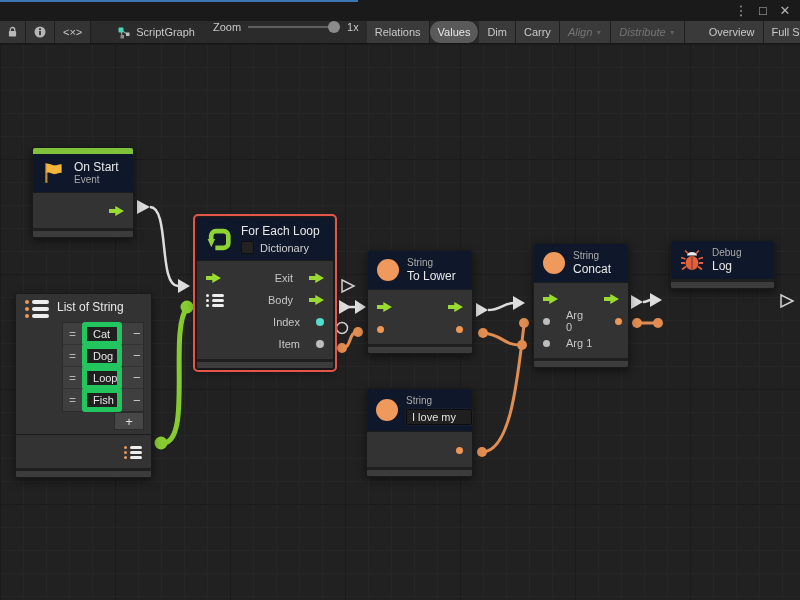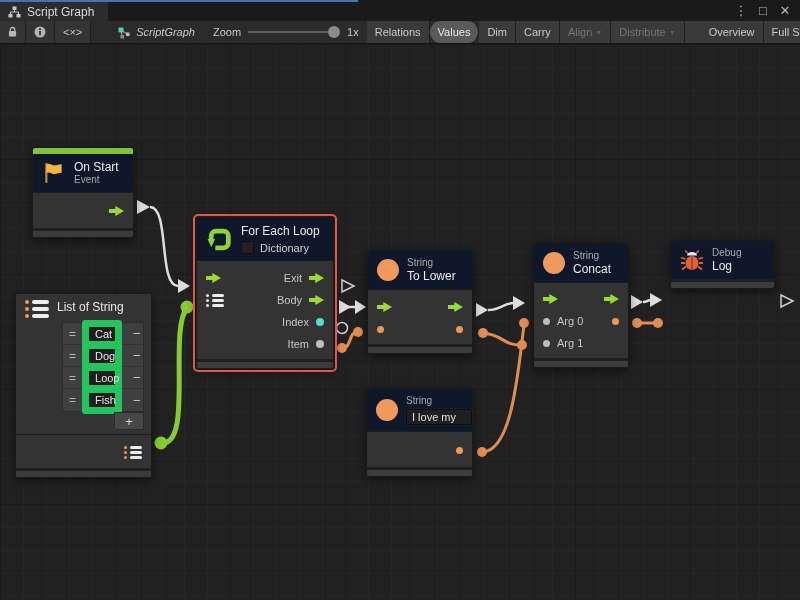--- a/index.html
+++ b/index.html
@@ -16,25 +16,25 @@
   .win-controls span { font-size:13px; width:18px; text-align:center; cursor:default; }
 
   
   .toolbar { height:23px; background:#2b2b2b; border-bottom:1px solid #161616;
              display:flex; align-items:stretch; font-size:11px; color:#c9c9c9; }
   .tseg { display:flex; align-items:center; padding:0 8px; border-right:1px solid #1e1e1e; background:#343434; }
   .tseg.icon-btn { justify-content:center; }
   .tbtn { display:flex; align-items:center; gap:3px; padding:0 8px; border-right:1px solid #1e1e1e;
           background:#3a3a3a; white-space:nowrap; }
   .tbtn.active { background:#5a5a5a; color:#e8e8e8;border-radius:11px; }
-  .tbtn.disabled { color:#757575; }
+  .tbtn.disabled { color:#757575;font-style:italic; }
   .tbtn .dd { font-size:7px; color:#8a8a8a; }
   .tbtn.disabled .dd { color:#616161; }
-  .graph-chip { display:flex; align-items:center; gap:5px; padding:8px 10px;font-style:italic; }
-  .zoom-wrap { display:flex; align-items:center; gap:7px; padding:0 8px; }
+  .graph-chip { display:flex; align-items:center; gap:5px; padding:8px 10px; }
+  .zoom-wrap { display:flex; align-items:flex-start; gap:7px; padding:0 8px; }
   .slider { position:relative; width:92px; height:12px; }
   .slider .track { position:absolute; left:0; right:0; top:5px; height:2px; background:#5f5f5f; }
   .slider .handle { position:absolute; right:0; top:0; width:12px; height:12px; border-radius:50%; background:#8b8b8b; }
   .spacer { flex:1; border-right:none; }
   .code-glyph { letter-spacing:0; font-size:11px; color:#c9c9c9; }
 
   
   .graph { position:absolute; left:0; top:44px; width:800px; height:556px; overflow:hidden;
     background-color:#212121;
     background-image:
@@ -47,21 +47,21 @@
 
   
   .node { position:absolute; background:#333333; border:1px solid #1a1a1a; border-radius:2px;
           box-shadow:0 3px 8px rgba(0,0,0,.5); color:#e3e3e3; }
   .node.selected { outline:2px solid #e25749; outline-offset:1px; }
   .node-head { background:#0f172a; display:flex; align-items:center; gap:8px; padding:6px 9px; border-radius:2px 2px 0 0; }
   .node-title { font-size:12px; color:#e8e8e8; line-height:14px; }
   .node-sub { font-size:10px; color:#a9a9a9; line-height:12px; }
   .node-body { border-top:1px solid #1c1c1c; padding:5px 0 4px 0; }
   .node-foot { height:9px; background:#3c3c3c; border-top:3px solid #1f1f1f; border-radius:0 0 2px 2px; }
-  .prow { display:flex; align-items:center; gap:7px; height:22px; padding:0 9px; font-size:11px; color:#c6c6c6; }
+  .prow { display:flex; align-items:center; gap:16px; height:22px; padding:0 9px; font-size:11px; color:#c6c6c6; }
   .plabel-r { margin-left:auto; }
   .flex1 { flex:1; }
 
   .flow-arrow { width:15px; height:11px; background:#9adb33; flex:none;
     clip-path:polygon(0 32%,42% 32%,42% 5%,100% 50%,42% 95%,42% 68%,0 68%); }
   .dot { border-radius:50%; flex:none; }
   .dot.d8 { width:8px; height:8px; }
   .dot.d7 { width:7px; height:7px; }
   .dot.orange { background:#ee9755; }
   .dot.gray { background:#bdbdbd; }
@@ -82,21 +82,21 @@
   .cbrow { display:flex; align-items:center; gap:6px; margin-top:3px; font-size:11px; color:#d2d2d2; }
 
   .text-field { background:#1f1f1f; border:1px solid #0c0c0c; box-shadow:inset 0 0 0 1px #4a4a4a00;
     outline:1px solid #4f4f4f22; border-radius:2px; padding:1px 5px; font-size:11px; color:#e2e2e2;
     margin-top:2px; min-width:66px; }
 
   
   .list-editor { margin:2px 7px 0 46px; background:#3f3f3f; border:1px solid #2a2a2a; }
   .lrow { display:flex; align-items:center; gap:6px; height:22px; padding:0 6px; border-bottom:1px solid #333; }
   .lrow .handle { color:#b5b5b5; font-size:12px; }
-  .lrow .val { background:#1f1f1f; border:7px solid #22c55e; border-radius:3px; padding:1px 6px;
+  .lrow .val { background:#1f1f1f; border:5px solid #22c55e; border-radius:3px; padding:1px 6px;
                font-size:11px; color:#e6e6e6; min-width:40px; }
   .lrow .minus { margin-left:auto; color:#cfcfcf; font-size:13px; padding:0 5px; }
   .plus-row { display:flex; justify-content:flex-end; height:18px; margin:0 7px 4px 46px; }
   .plus-btn { width:30px; background:#474747; border:1px solid #2a2a2a; color:#dcdcdc; font-size:13px;
               display:flex; align-items:center; justify-content:center; }
 
   
   #node-onstart { left:32px; top:103px; width:102px; }
   #strip-green { height:6px; background:#80c13c; border-radius:2px 2px 0 0; }
   #node-list   { left:15px; top:249px; width:137px; }
@@ -109,29 +109,20 @@
   .head-2line { display:flex; flex-direction:column; }
   .list-head { display:flex; gap:8px; padding:6px 7px 2px 9px; align-items:flex-start; }
 </style>
 </head>
 <body>
 
 <div class="window">
 
   <div class="tabbar">
     <div class="focus-line"></div>
-    <div class="tab">
-      <svg width="13" height="12" viewBox="0 0 13 12">
-        <rect x="4.5" y="0.5" width="4" height="3.5" fill="#c8c8c8"></rect>
-        <rect x="0.5" y="8" width="4" height="3.5" fill="#c8c8c8"></rect>
-        <rect x="8.5" y="8" width="4" height="3.5" fill="#c8c8c8"></rect>
-        <path d="M6.5 4 V6 M2.5 8 V6 H10.5 V8" stroke="#c8c8c8" fill="none"></path>
-      </svg>
-      <span>Script Graph</span>
-    </div>
     <div class="win-controls">
       <span>⋮</span>
       <span>□</span>
       <span>✕</span>
     </div>
   </div>
 
   <div class="toolbar">
     <div class="tseg icon-btn" style="width:26px">
       <svg width="10" height="12" viewBox="0 0 10 12">

